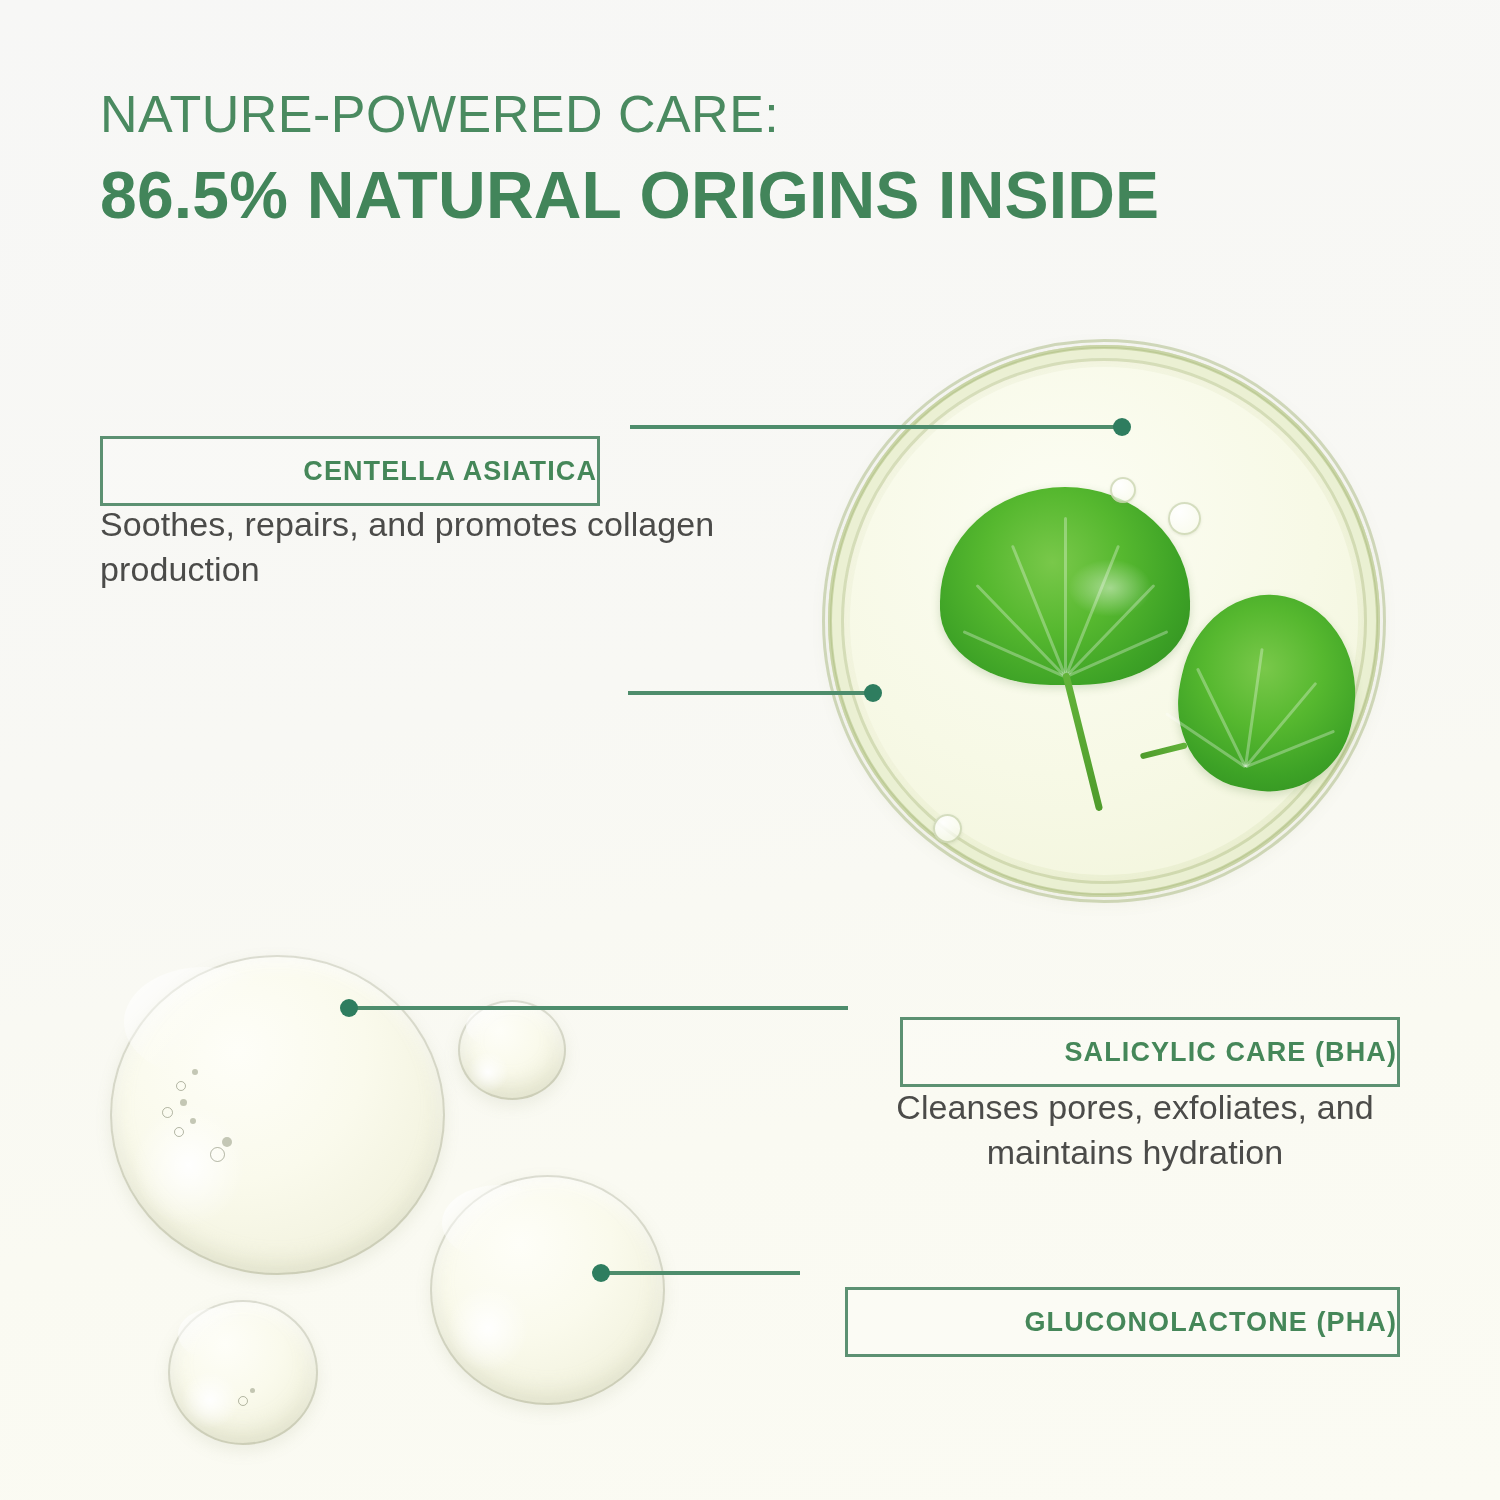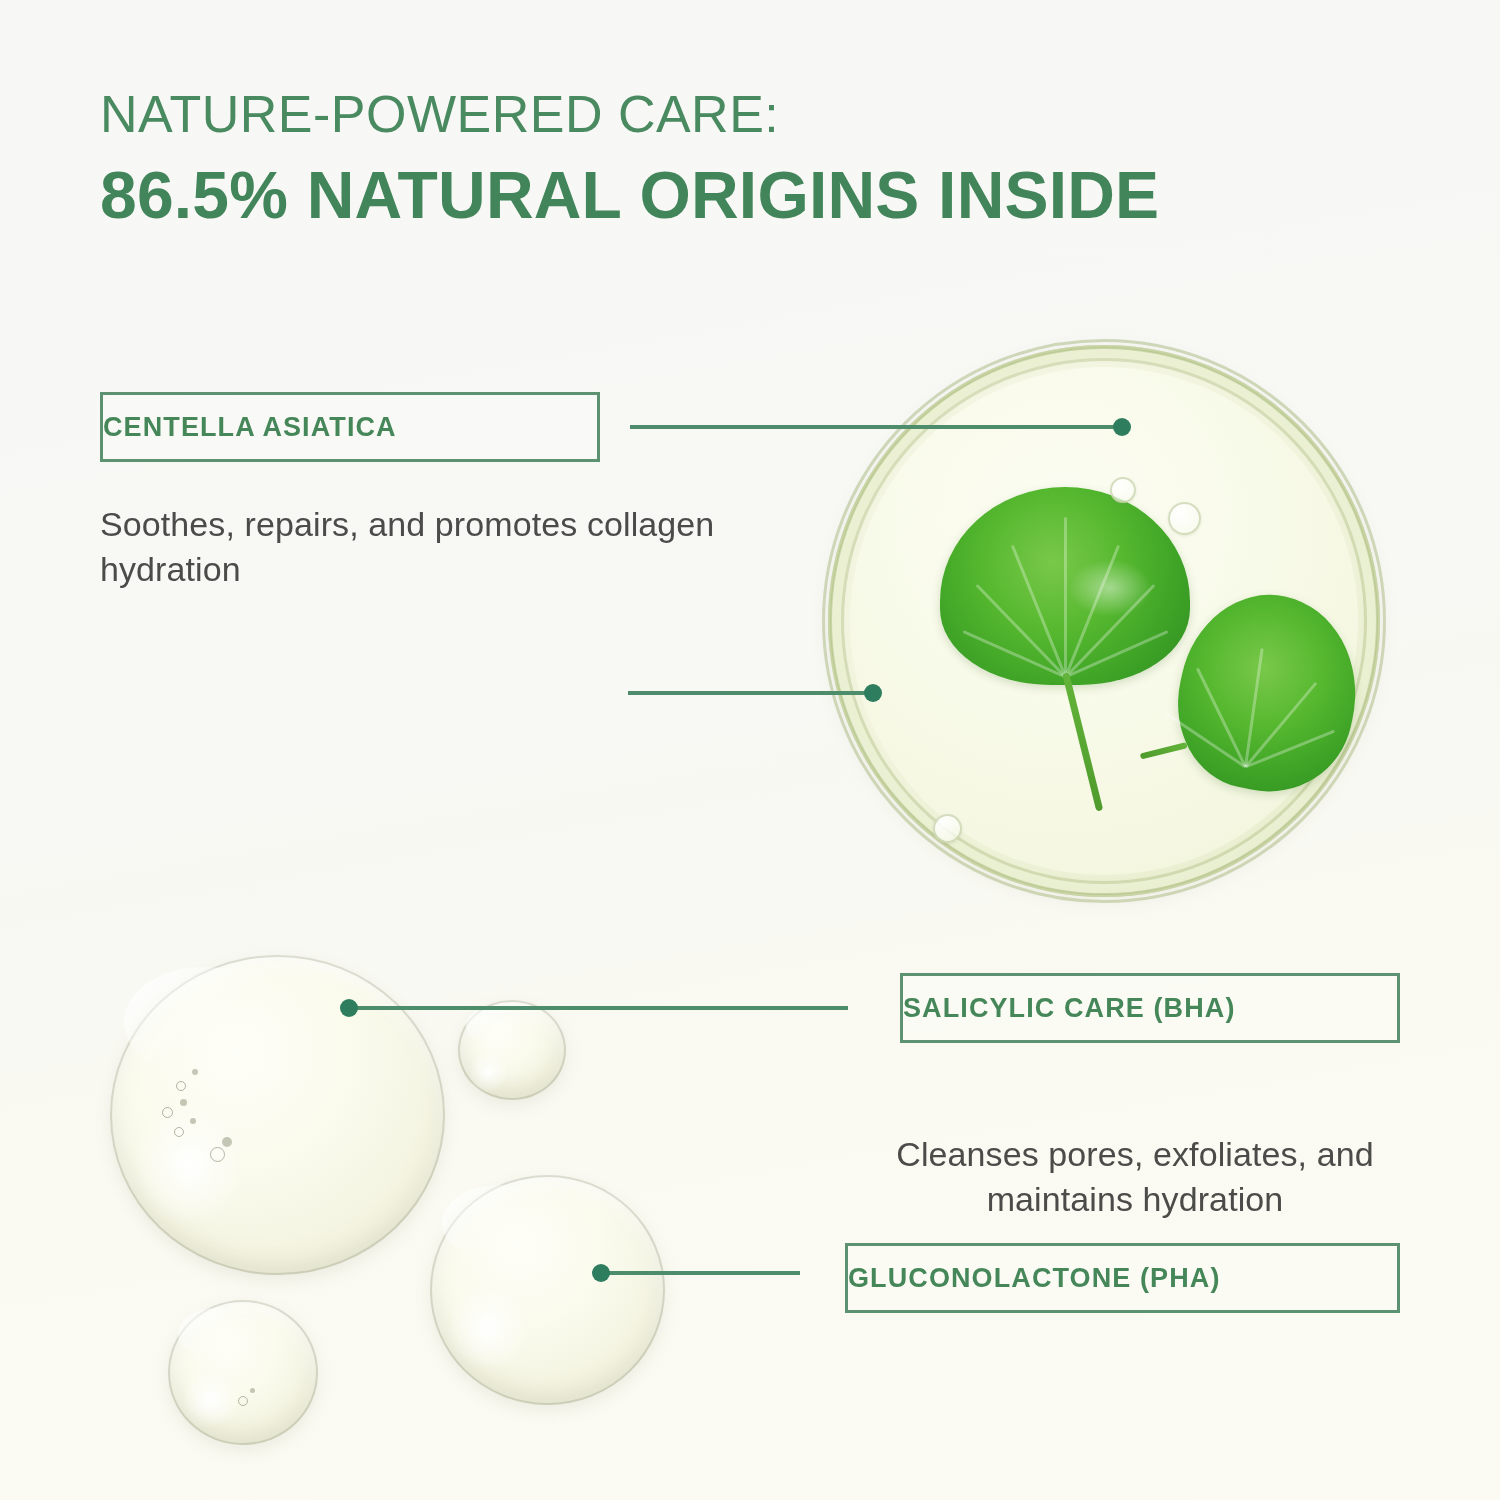--- a/index.html
+++ b/index.html
@@ -26,41 +26,42 @@
     margin-top:22px;
     font-size:66px;line-height:1.0;letter-spacing:0.2px;
     color:#42855a;font-weight:700;white-space:nowrap;
   }
 
   
   .labelbox{
     position:absolute;
     border:3px solid #5c9172;
     background:rgba(255,255,255,0.18);
-    display:flex;align-items:center;justify-content:flex-start;
+    display:flex;align-items:center;justify-content:flex-end;
     box-sizing:border-box;
+    margin-top:44px;
   }
   .labelbox span{
     font-size:27px;font-weight:700;letter-spacing:1.1px;
     color:#458759;white-space:nowrap;
   }
   #box-centella{left:100px;top:392px;width:500px;height:70px;}
   #box-glycolic{left:100px;top:658px;width:500px;height:70px;}
   #box-salicylic{left:900px;top:973px;width:500px;height:70px;}
   #box-gluconolactone{left:845px;top:1243px;width:555px;height:70px;}
 
   
   .desc{
     position:absolute;
     font-size:34px;line-height:1.33;color:#4b4b49;font-weight:400;
     letter-spacing:0.1px;
   }
   #desc-centella{left:100px;top:502px;width:700px;text-align:left;}
   #desc-glycolic{left:100px;top:770px;width:700px;text-align:left;}
-  #desc-salicylic{left:855px;top:1132px;width:560px;text-align:center;}
+  #desc-salicylic{left:855px;top:1085px;width:560px;text-align:center;}
   #desc-gluconolactone{left:890px;top:1355px;width:530px;text-align:center;}
 
   
   .conn{position:absolute;height:4px;background:#4e8d6c;}
   .dot{position:absolute;width:18px;height:18px;border-radius:50%;background:#2e7d5f;}
   #conn-centella{left:630px;top:425px;width:490px;}
   #dot-centella{left:1113px;top:418px;}
   #conn-glycolic{left:628px;top:691px;width:250px;}
   #dot-glycolic{left:864px;top:684px;}
   #conn-salicylic{left:348px;top:1006px;width:500px;}
@@ -244,16 +245,16 @@
   <div class="labelbox" id="box-centella">
     <span>CENTELLA ASIATICA</span>
   </div>
   <div class="labelbox" id="box-salicylic">
     <span>SALICYLIC CARE (BHA)</span>
   </div>
   <div class="labelbox" id="box-gluconolactone">
     <span>GLUCONOLACTONE (PHA)</span>
   </div>
 
-  <div class="desc" id="desc-centella">Soothes, repairs, and promotes collagen hydration</div>
+  <div class="desc" id="desc-centella">Soothes, repairs, and promotes collagen production</div>
   <div class="desc" id="desc-salicylic">Cleanses pores, exfoliates, and maintains hydration</div>
 
 </div>
 
 </body></html>

